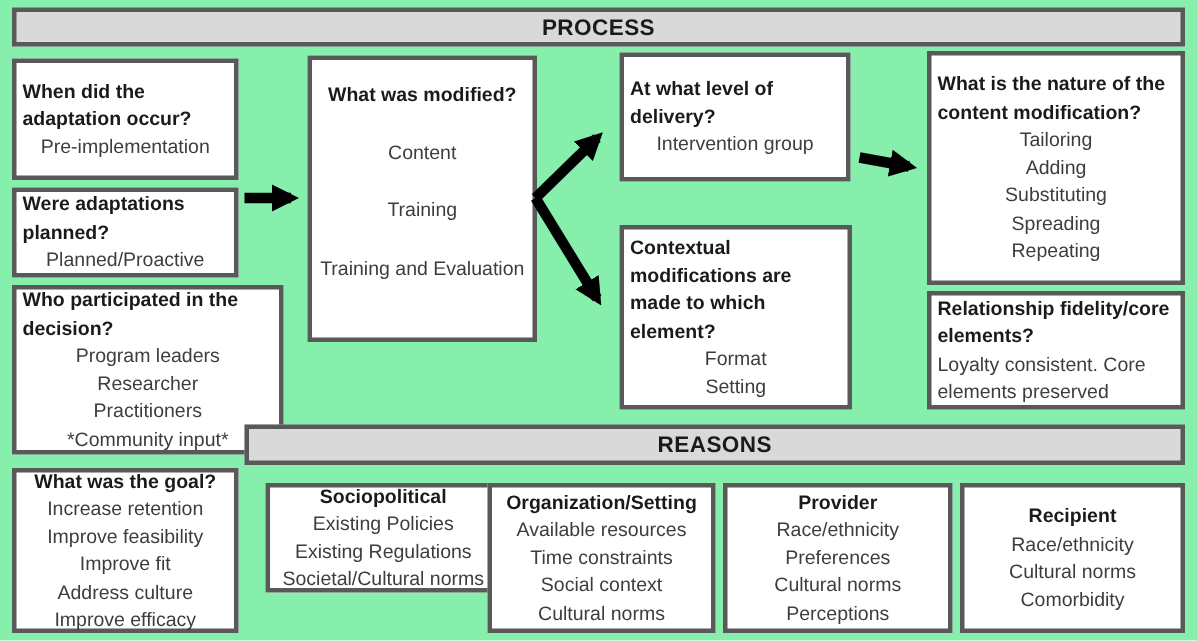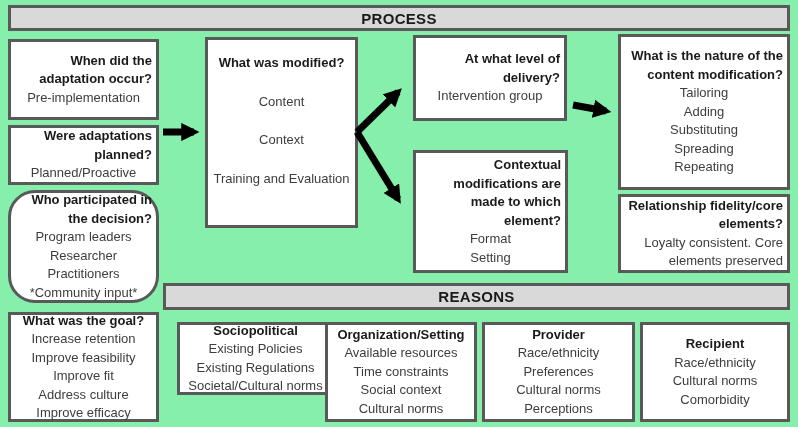--- a/index.html
+++ b/index.html
@@ -20,21 +20,21 @@
     color:var(--heading-text, #1a1a1a);
     letter-spacing:0.3px;
   }
   .box {
     position:absolute;
     box-sizing:border-box;
     background:#ffffff;
     border:3px solid var(--border, #595959);
     display:flex; flex-direction:column;
     align-items:center; justify-content:center;
-    text-align:right;
+    text-align:left;
     font-size:13px; line-height:18.5px;
     color:var(--body-text, #3d3d3d);
     padding:2px 4px;
   }
   .box .h {
     font-weight:bold;
     color:var(--heading-text, #1a1a1a);
   }
   .box-modified { justify-content:flex-start; padding-top:14px; }
   .box-modified .i { margin-top:20px; }
@@ -61,41 +61,41 @@
   <div class="box" style="left:8px; top:39px; width:151px; height:81px;">
     <div class="h">When did the adaptation occur?</div>
     <div class="i">Pre-implementation</div>
   </div>
 
   <div class="box" style="left:8px; top:125px; width:151px; height:60px;">
     <div class="h">Were adaptations planned?</div>
     <div class="i">Planned/Proactive</div>
   </div>
 
-  <div class="box" style="left:8px; top:190px; width:151px; height:113px;border-radius:27px;">
+  <div class="box" style="left:8px; top:190px; width:181px; height:113px;">
     <div class="h">Who participated in the decision?</div>
     <div class="i">Program leaders</div>
     <div class="i">Researcher</div>
     <div class="i">Practitioners</div>
     <div class="i">*Community input*</div>
   </div>
 
   <div class="box" style="left:8px; top:312px; width:151px; height:110px;">
     <div class="h">What was the goal?</div>
     <div class="i">Increase retention</div>
     <div class="i">Improve feasibility</div>
     <div class="i">Improve fit</div>
     <div class="i">Address culture</div>
     <div class="i">Improve efficacy</div>
   </div>
 
   <div class="box box-modified" style="left:205px; top:37px; width:153px; height:191px;">
     <div class="h">What was modified?</div>
     <div class="i">Content</div>
-    <div class="i">Context</div>
+    <div class="i">Training</div>
     <div class="i">Training and Evaluation</div>
   </div>
 
   <div class="box" style="left:413px; top:35px; width:154px; height:86px;">
     <div class="h">At what level of delivery?</div>
     <div class="i">Intervention group</div>
   </div>
 
   <div class="box" style="left:413px; top:150px; width:155px; height:123px;">
     <div class="h">Contextual modifications are made to which element?</div>

